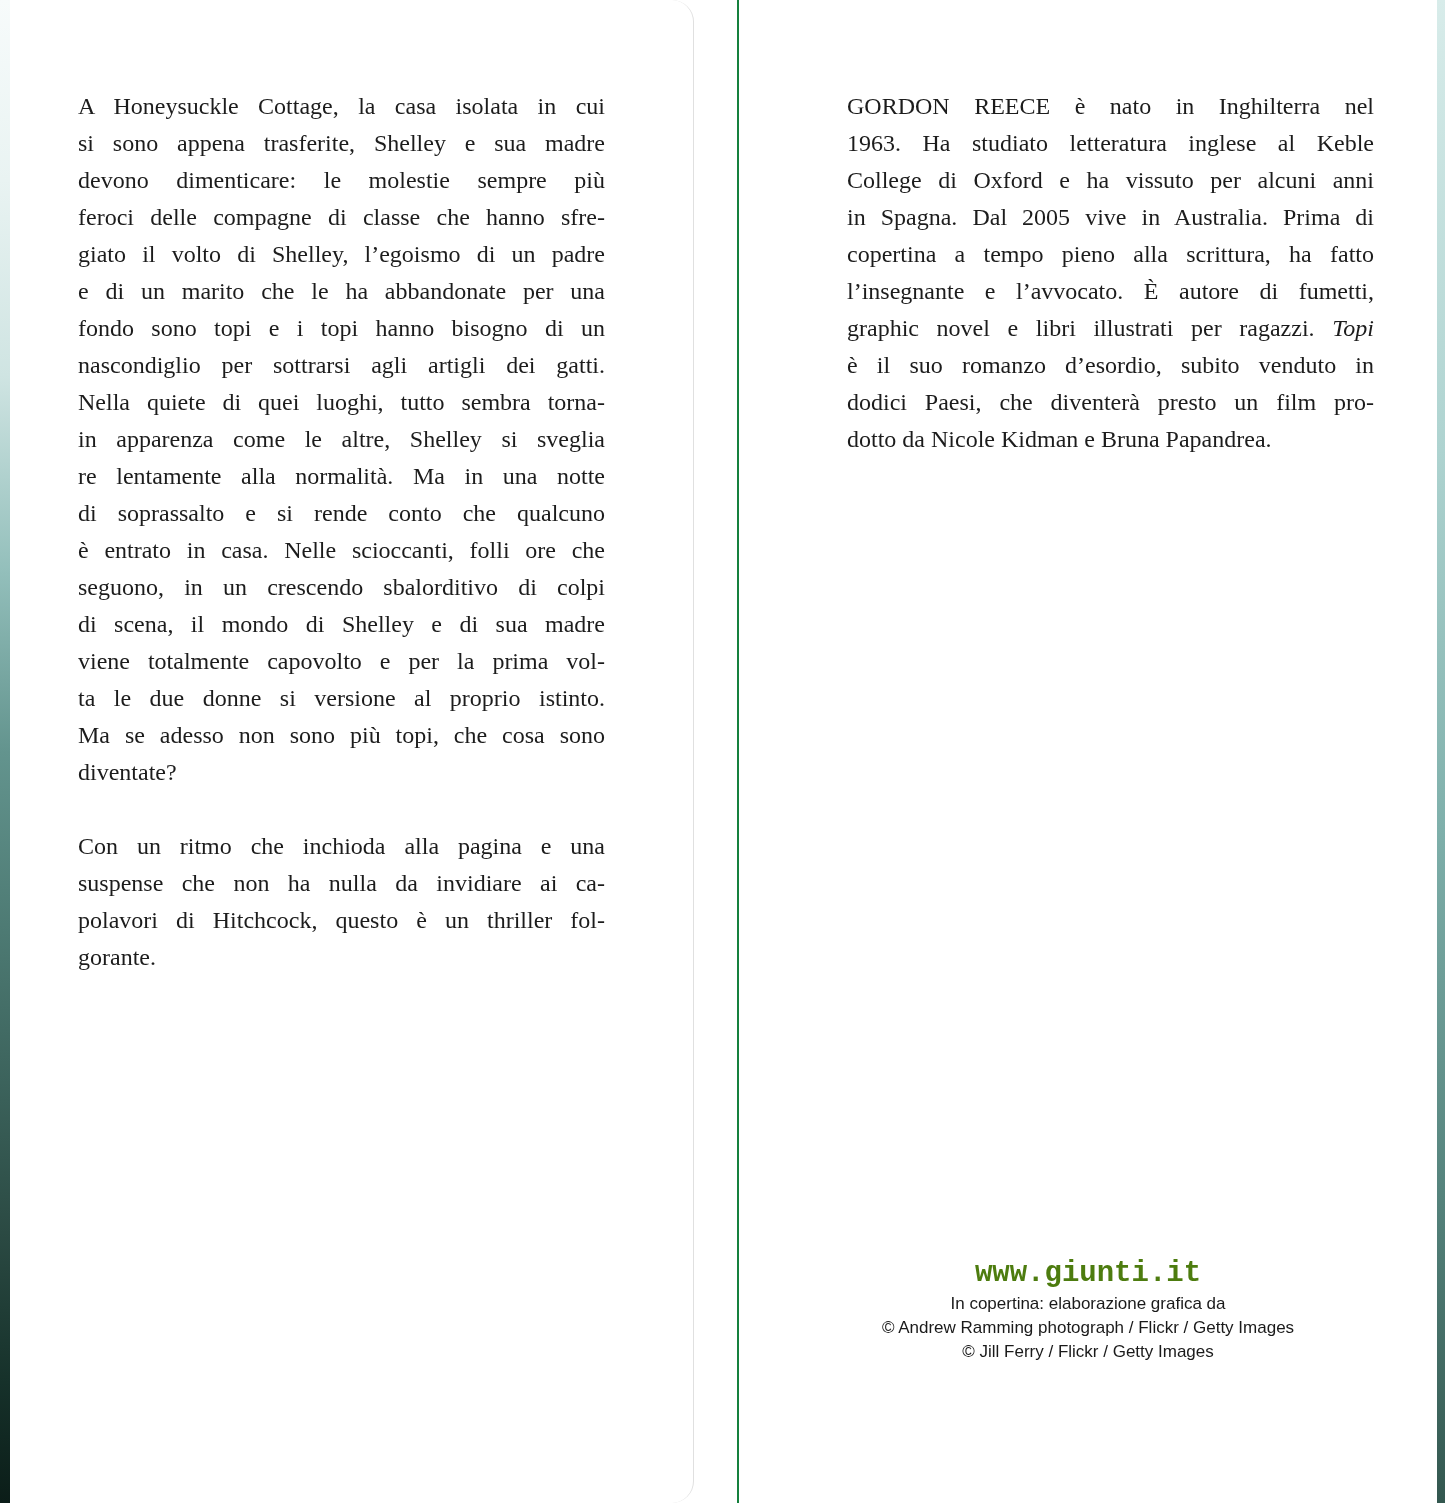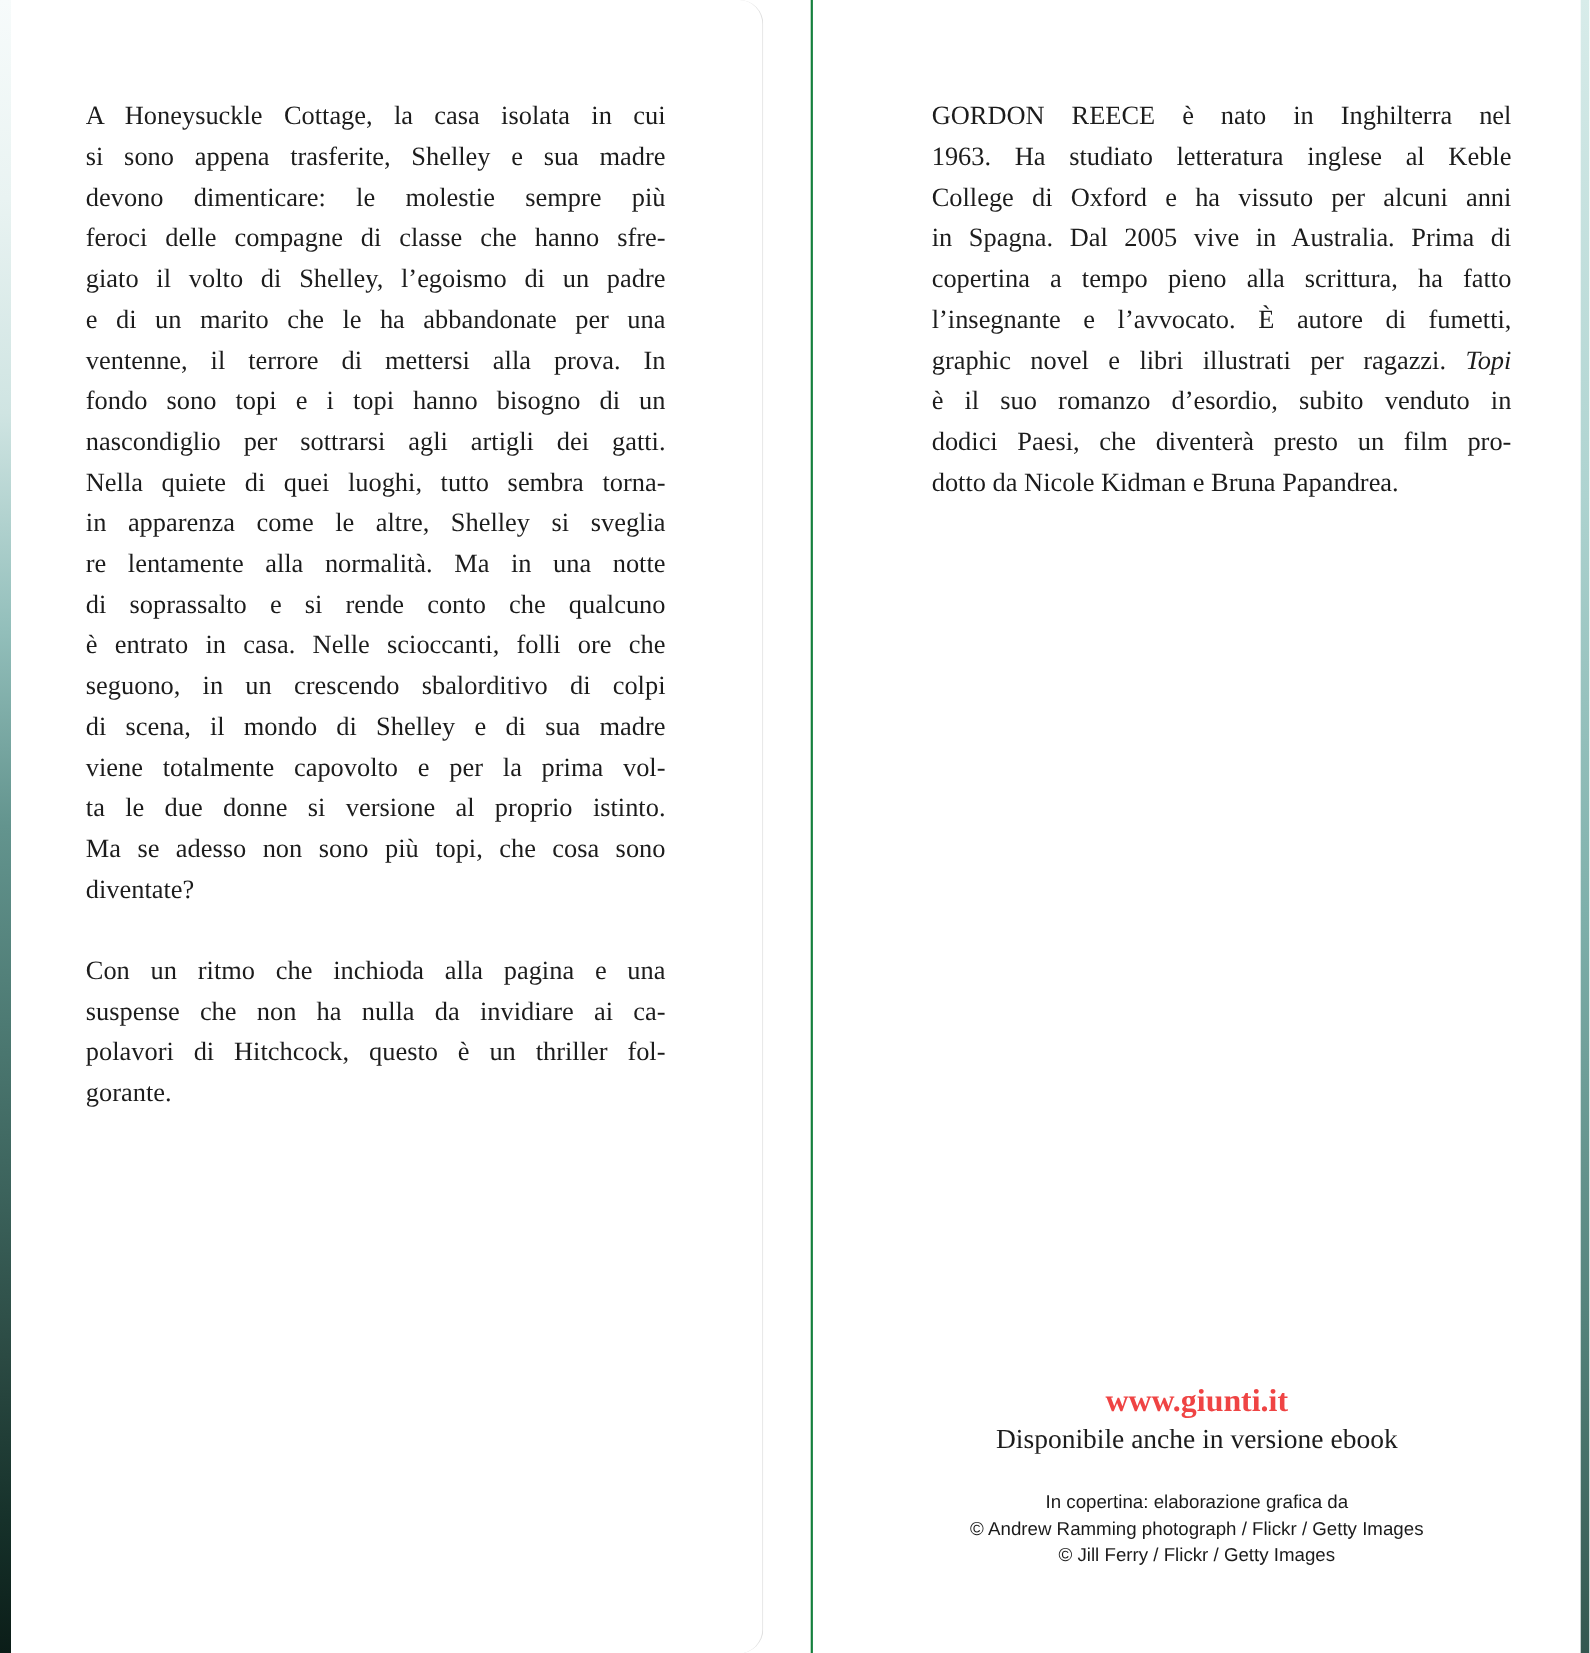--- a/index.html
+++ b/index.html
@@ -75,21 +75,22 @@
   .footer {
     position: absolute;
     left: 0; top: 1256px;
     width: 100%;
     text-align: center;
   }
   .website {
     font-size: 29px;
     line-height: 36px;
     font-weight: bold;
-    color: #ef4444;
+    color: #4d7c0f;
+    font-family: Liberation Mono, monospace;
   }
   .ebook {
     font-size: 25px;
     line-height: 34px;
     margin-bottom: 28px;
     color: #1c1c1c;
   }
   .credits {
     font-family: "Liberation Sans", sans-serif;
     font-size: 17px;
@@ -104,21 +105,20 @@
 
 <div class="left-flap">
   <div class="textblock synopsis justify">
     <div class="para">
         <div class="tline"><span>A Honeysuckle Cottage, la casa isolata in cui</span></div>
         <div class="tline"><span>si sono appena trasferite, Shelley e sua madre</span></div>
         <div class="tline"><span>devono dimenticare: le molestie sempre più</span></div>
         <div class="tline"><span>feroci delle compagne di classe che hanno sfre-</span></div>
         <div class="tline"><span>giato il volto di Shelley, l’egoismo di un padre</span></div>
         <div class="tline"><span>e di un marito che le ha abbandonate per una</span></div>
-        <div class="tline"><span>ventenne, il terrore di mettersi alla prova. In</span></div>
         <div class="tline"><span>fondo sono topi e i topi hanno bisogno di un</span></div>
         <div class="tline"><span>nascondiglio per sottrarsi agli artigli dei gatti.</span></div>
         <div class="tline"><span>Nella quiete di quei luoghi, tutto sembra torna-</span></div>
         <div class="tline"><span>in apparenza come le altre, Shelley si sveglia</span></div>
         <div class="tline"><span>re lentamente alla normalità. Ma in una notte</span></div>
         <div class="tline"><span>di soprassalto e si rende conto che qualcuno</span></div>
         <div class="tline"><span>è entrato in casa. Nelle scioccanti, folli ore che</span></div>
         <div class="tline"><span>seguono, in un crescendo sbalorditivo di colpi</span></div>
         <div class="tline"><span>di scena, il mondo di Shelley e di sua madre</span></div>
         <div class="tline"><span>viene totalmente capovolto e per la prima vol-</span></div>
@@ -144,21 +144,20 @@
       <div class="tline"><span>copertina a tempo pieno alla scrittura, ha fatto</span></div>
       <div class="tline"><span>l’insegnante e l’avvocato. È autore di fumetti,</span></div>
       <div class="tline"><span>graphic novel e libri illustrati per ragazzi. </span><i>Topi</i></div>
       <div class="tline"><span>è il suo romanzo d’esordio, subito venduto in</span></div>
       <div class="tline"><span>dodici Paesi, che diventerà presto un film pro-</span></div>
       <div class="tline"><span>dotto da Nicole Kidman e Bruna Papandrea.</span></div>
     </div>
 
   <div class="footer">
     <div class="website">www.giunti.it</div>
-    <div class="ebook">Disponibile anche in versione ebook</div>
     <div class="credits">
         <div class="tline"><span>In copertina: elaborazione grafica da</span></div>
         <div class="tline"><span>© Andrew Ramming photograph / Flickr / Getty Images</span></div>
         <div class="tline"><span>© Jill Ferry / Flickr / Getty Images</span></div>
       </div>
   </div>
 </div>
 
 <div class="right-strip"></div>
 

